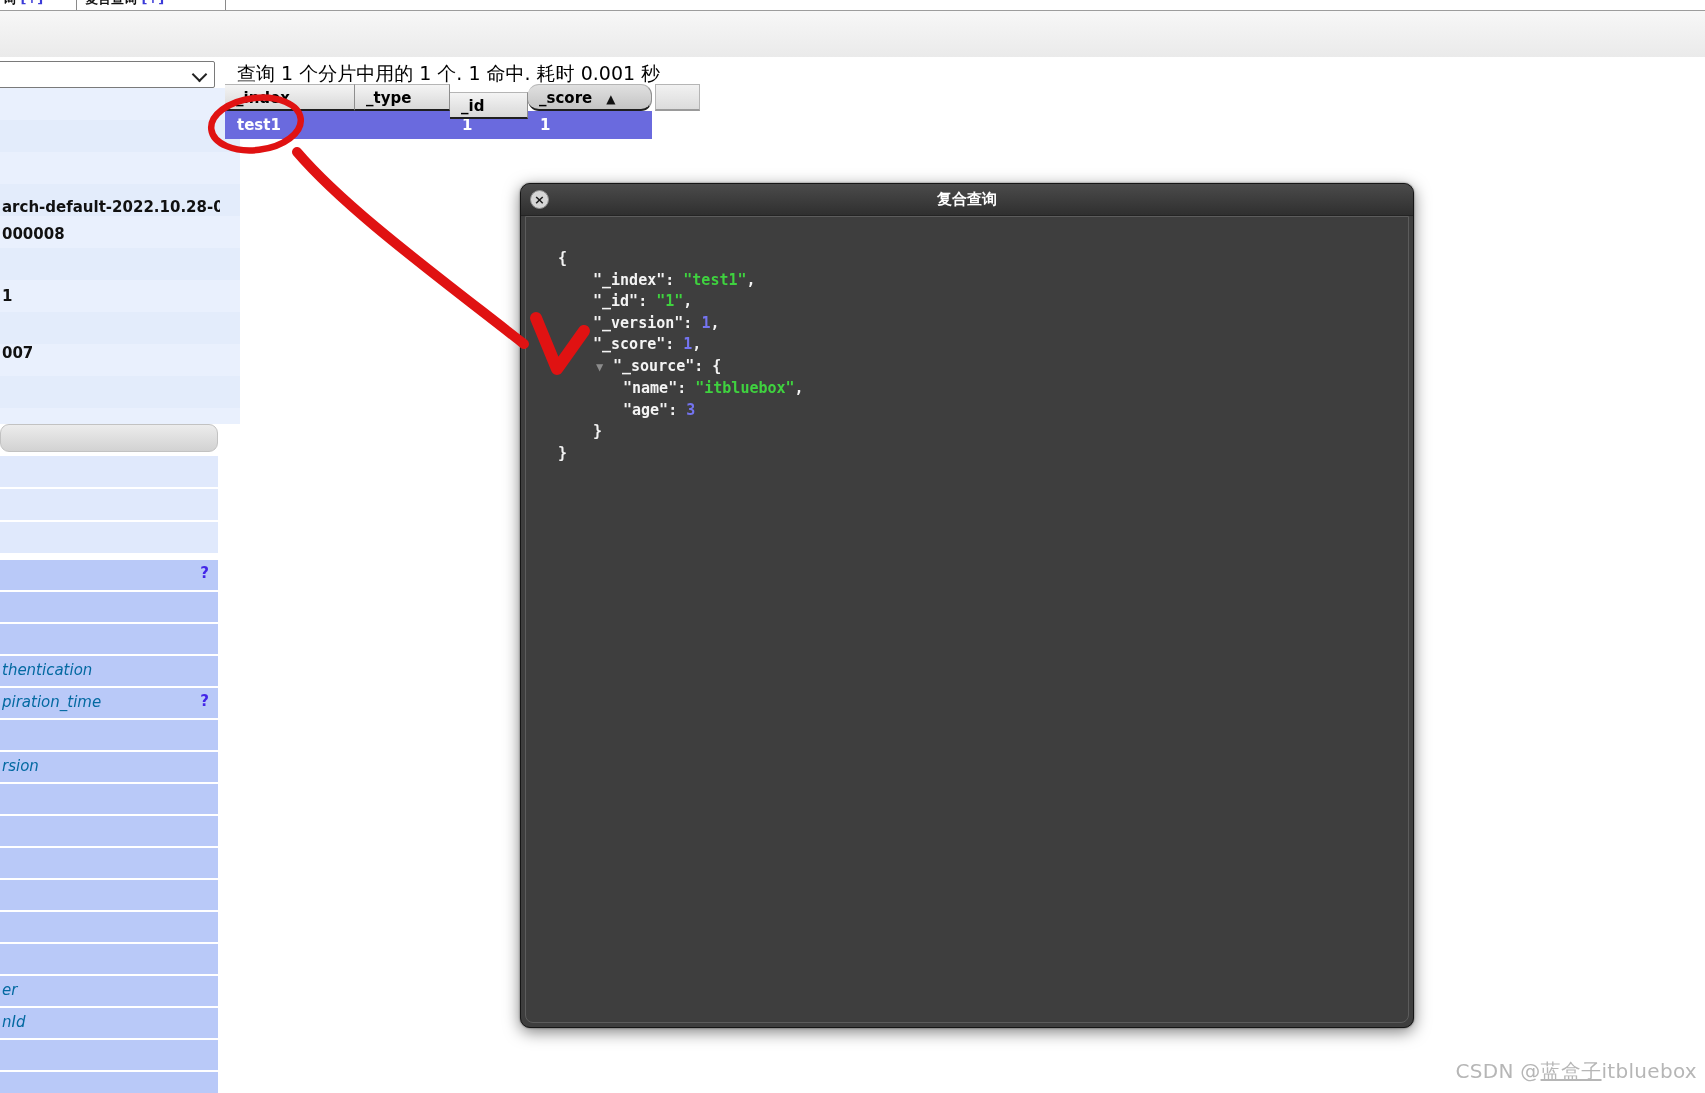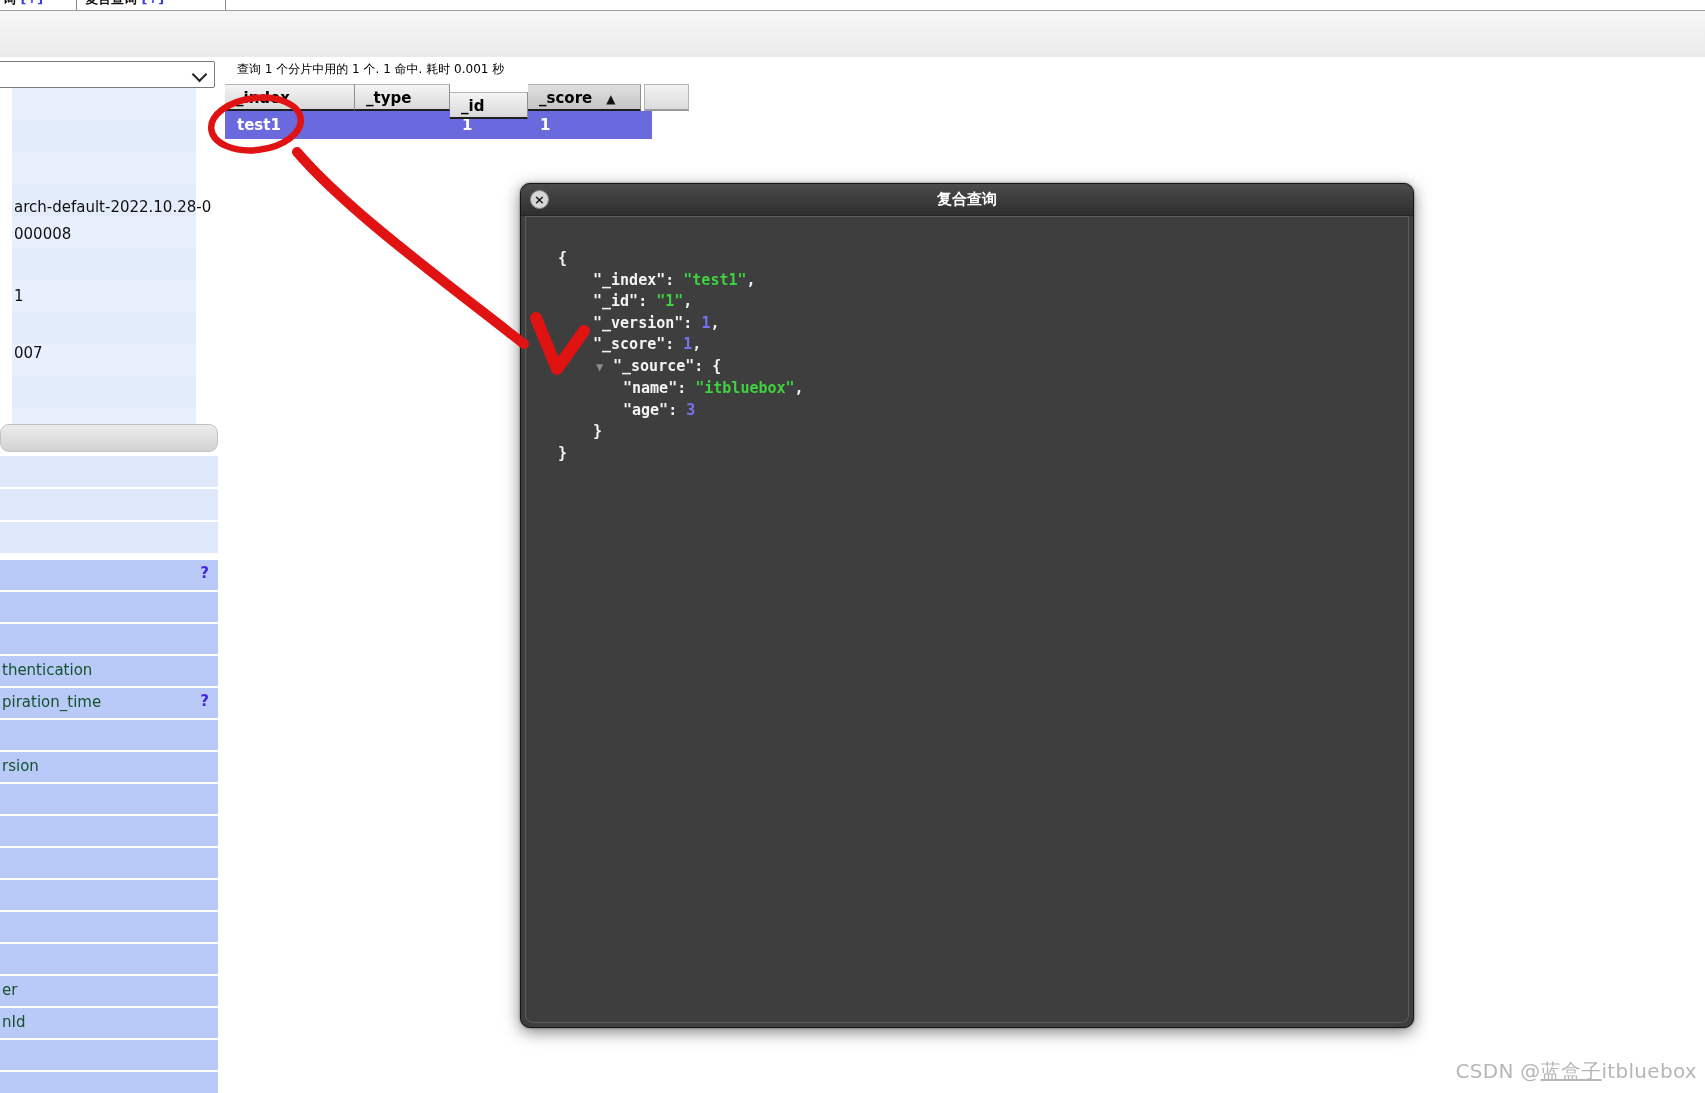--- a/index.html
+++ b/index.html
@@ -19,41 +19,41 @@
   
   .topband{position:absolute;left:0;top:11px;width:1705px;height:46px;
            background:linear-gradient(#f7f7f7,#eaeaea);}
 
   
   .sidebar{position:absolute;left:0;top:57px;width:224px;height:1036px;background:#fff;}
   .select{position:absolute;left:-4px;top:4px;width:219px;height:27px;background:#fff;
           border:1px solid #7a7a7a;border-radius:2px;box-sizing:border-box;}
   .chev{position:absolute;right:9px;top:7px;width:9px;height:9px;
         border-right:2px solid #222;border-bottom:2px solid #222;transform:rotate(45deg);}
-  .indexarea{position:absolute;left:12px;top:31px;width:184px;height:336px;
-             background:repeating-linear-gradient(180deg,#e9f0fd 0 32px,#e3ecfb 32px 64px);}
+  .indexarea{position:absolute;left:0;top:31px;width:240px;height:336px;
+             background:repeating-linear-gradient(180deg,#e9f0fd 0 32px,#e3ecfb 32px 64px);font-weight:bold;}
   .ilabel{position:absolute;left:2px;height:19px;font-size:15px;color:#111;
           white-space:nowrap;overflow:hidden;width:218px;}
   .il-0{top:110px;} .il-1{top:137px;} .il-2{top:199px;} .il-3{top:256px;}
   .graypill{position:absolute;left:0;top:367px;width:218px;height:28px;border-radius:9px;
             background:linear-gradient(#ececec,#d2d2d2);border:1px solid #c2c2c2;box-sizing:border-box;}
   .lrow{position:absolute;left:0;width:218px;height:31px;background:#e0e9fc;}
   .lr-0{top:399px;} .lr-1{top:432px;} .lr-2{top:465px;}
   .frow{position:absolute;left:0;width:218px;height:30px;background:#b9c9f8;}
-  .flabel{position:absolute;left:2px;top:5px;font-size:15px;color:#14532d;white-space:nowrap;}
+  .flabel{position:absolute;left:2px;top:5px;font-size:15px;color:#0369a1;white-space:nowrap;font-style:italic;}
   .help{position:absolute;right:9px;top:4px;font-size:15px;font-weight:bold;color:#4326e8;}
 
   
-  .summary{position:absolute;left:237px;top:61px;font-size:12px;color:#000;white-space:nowrap;}
+  .summary{position:absolute;left:237px;top:61px;font-size:19px;color:#000;white-space:nowrap;}
   .thead{position:absolute;left:225px;top:84px;height:27px;display:flex;z-index:3;}
   .th{box-sizing:border-box;height:27px;line-height:26px;font-size:15px;font-weight:bold;color:#000;
       padding-left:11px;background:linear-gradient(#f4f4f4,#d8d8d8);
       border-right:1px solid #8e8e8e;border-top:1px solid #b5b5b5;border-bottom:2px solid #1f1f1f;}
   .th-0{width:130px;} .th-1{width:95px;} .th-2{width:78px;margin-top:8px;}
-  .th-3{width:113px;background:linear-gradient(#e0e0e0,#c4c4c4);}
+  .th-3{width:124px;background:linear-gradient(#e0e0e0,#c4c4c4);border-radius:11px;}
   .th-x{width:45px;margin-left:3px;background:linear-gradient(#f1f1f1,#dcdcdc);
         border:1px solid #b5b5b5;border-bottom:2px solid #9a9a9a;}
   .sortarrow{font-size:12px;margin-left:14px;color:#111;}
   .trow{position:absolute;left:225px;top:111px;height:28px;width:427px;display:flex;
         background:#6a6ade;z-index:2;}
   .td{box-sizing:border-box;height:28px;line-height:28px;font-size:15px;font-weight:bold;
       color:#fff;padding-left:12px;white-space:nowrap;}
   .td-0{width:130px;} .td-1{width:95px;} .td-2{width:78px;} .td-3{width:124px;}
 
   

